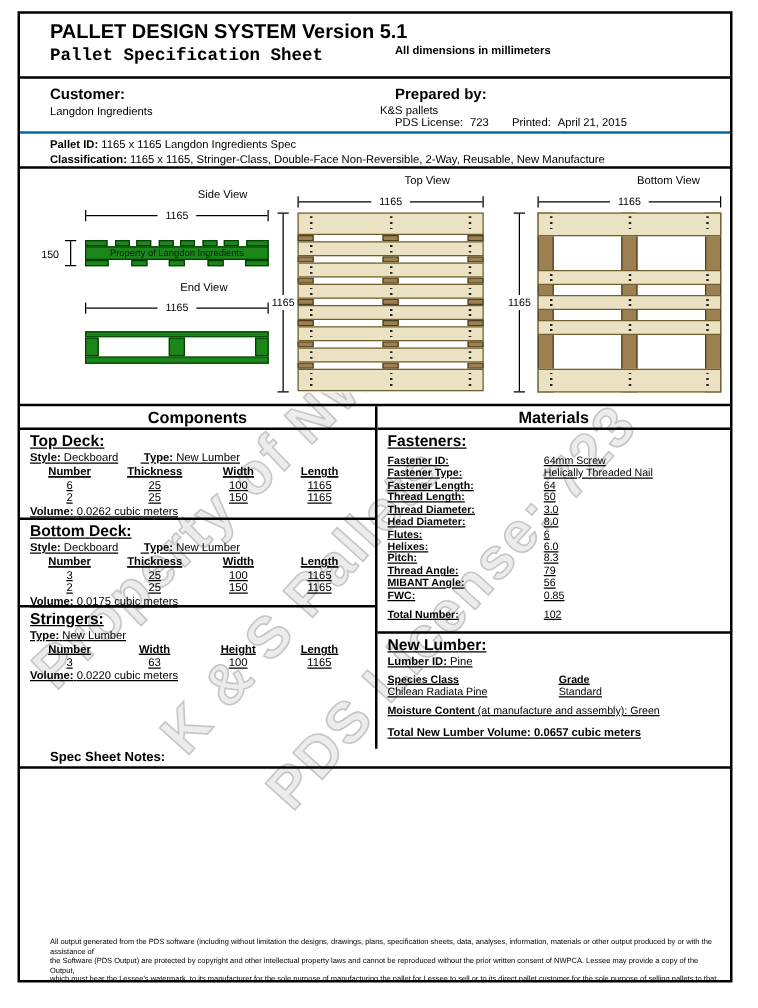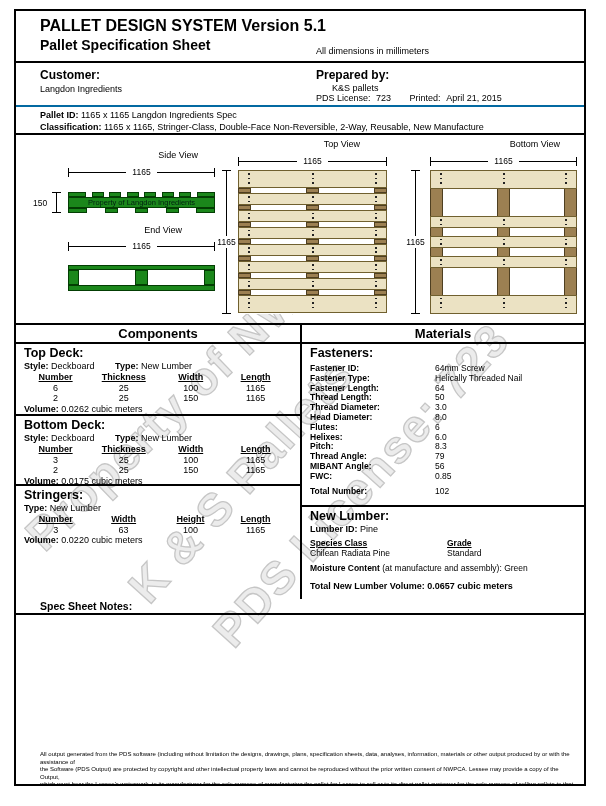--- a/index.html
+++ b/index.html
@@ -7,22 +7,22 @@
   .page{position:absolute;left:14px;top:9px;width:572px;height:777px;border:2px solid #000;
     box-sizing:border-box;background:#fff;overflow:hidden;}
   .abs{position:absolute;}
   .b{font-weight:bold;}
   
   .wm{position:absolute;z-index:0;font-weight:bold;white-space:nowrap;text-align:center;
       color:#ececec;-webkit-text-stroke:1.3px #c6c6c6;letter-spacing:2px;font-size:46px;width:660px;}
   
   .title-block{position:absolute;left:0;top:0;right:0;height:52px;border-bottom:2px solid #000;padding:5px 0 0 24px;box-sizing:border-box;z-index:1;}
   .app-title{font-size:16px;font-weight:bold;line-height:20px;}
-  .sheet-title{font-size:14px;font-weight:bold;line-height:18px;}
-  .units-note{position:absolute;left:300px;top:35px;font-size:9px;font-weight:normal;}
+  .sheet-title{font-size:14px;font-weight:bold;line-height:18px;font-family:Liberation Mono, monospace;}
+  .units-note{position:absolute;left:300px;top:24px;font-size:9px;font-weight:bold;}
   .info-row{position:absolute;left:0;top:54px;right:0;height:40px;border-bottom:2px solid #0369a1;z-index:1;}
   .lbl-big{font-size:12px;font-weight:bold;}
   .txt-sm{font-size:9px;}
   .palletid{position:absolute;left:0;top:96px;right:0;height:28px;border-bottom:2px solid #000;
     padding:2px 0 0 24px;font-size:9px;line-height:12px;box-sizing:border-box;z-index:1;}
   
   .views{position:absolute;left:0;top:126px;right:0;height:186px;border-bottom:2px solid #000;z-index:1;}
   .vtitle{position:absolute;font-size:9px;font-weight:normal;text-align:right;width:120px;}
   .dim{position:absolute;display:flex;align-items:center;height:9px;}
   .dim .tick{width:1px;height:9px;background:#000;}
@@ -58,21 +58,21 @@
   .s1{left:0}.s2{left:calc(50% - 6.5px)}.s3{right:0}
   .bstrip{position:absolute;top:0;bottom:0;width:13px;background:#9C8052;border:1px solid #4E3F21;box-sizing:border-box;z-index:0;}
   .nail{position:absolute;top:2px;bottom:2px;width:2px;
     background:repeating-linear-gradient(to bottom,#222 0 1.5px,transparent 1.5px 4.5px);}
   .n1{left:9px}.n2{left:calc(50% - 1px)}.n3{right:9px}
   
   .main-cols{position:absolute;left:0;top:314px;right:0;height:274px;display:flex;z-index:1;}
   .col-left{width:284px;border-right:2px solid #000;box-sizing:content-box;display:flex;flex-direction:column;}
   .col-right{flex:1;display:flex;flex-direction:column;}
   .col-head{height:17px;border-bottom:2px solid #000;text-align:center;font-size:13px;font-weight:bold;line-height:17px;}
-  .box{padding:2px 8px 0 8px;box-sizing:border-box;}
+  .box{padding:2px 8px 0 8px;box-sizing:border-box;text-decoration:underline;}
   .box-title{font-size:12.5px;font-weight:bold;line-height:15px;}
   .meta-line{font-size:9px;line-height:11px;}
   .meta-line .gap{display:inline-block;width:18px;}
   .bd2{border-bottom:2px solid #000;}
   table.comp{border-collapse:collapse;margin-left:2px;}
   table.comp th{font-size:9px;font-weight:bold;text-decoration:underline;text-align:center;padding:0;line-height:10.5px;}
   table.comp td{font-size:9px;text-align:center;padding:0;line-height:10.5px;}
   .c1{width:60px}.c2{width:78px}.c3{width:58px}.c4{width:74px}
   .vol-line{font-size:9px;line-height:11px;}
   .fast-row{display:grid;grid-template-columns:125px 1fr;font-size:8.5px;line-height:9.8px;}
@@ -97,21 +97,21 @@
   <div class="title-block">
     <div class="app-title">PALLET DESIGN SYSTEM Version 5.1</div>
     <div class="sheet-title">Pallet Specification Sheet</div>
     <div class="units-note">All dimensions in millimeters</div>
   </div>
 
   <div class="info-row">
     <div class="abs lbl-big" style="left:24px;top:3px;">Customer:</div>
     <div class="abs txt-sm" style="left:24px;top:19px;">Langdon Ingredients</div>
     <div class="abs lbl-big" style="left:300px;top:3px;">Prepared by:</div>
-    <div class="abs txt-sm" style="left:316px;top:18px;">K&amp;S pallets</div>
+    <div class="abs txt-sm" style="left:288px;top:18px;">K&amp;S pallets</div>
     <div class="abs txt-sm" style="left:300px;top:28px;">
       <span>PDS License:</span>
       <span style="margin-left:3px;">723</span>
       <span style="margin-left:16px;">Printed:</span>
       <span style="margin-left:3px;">April 21, 2015</span>
     </div>
   </div>
 
   <div class="palletid">
     <div>

